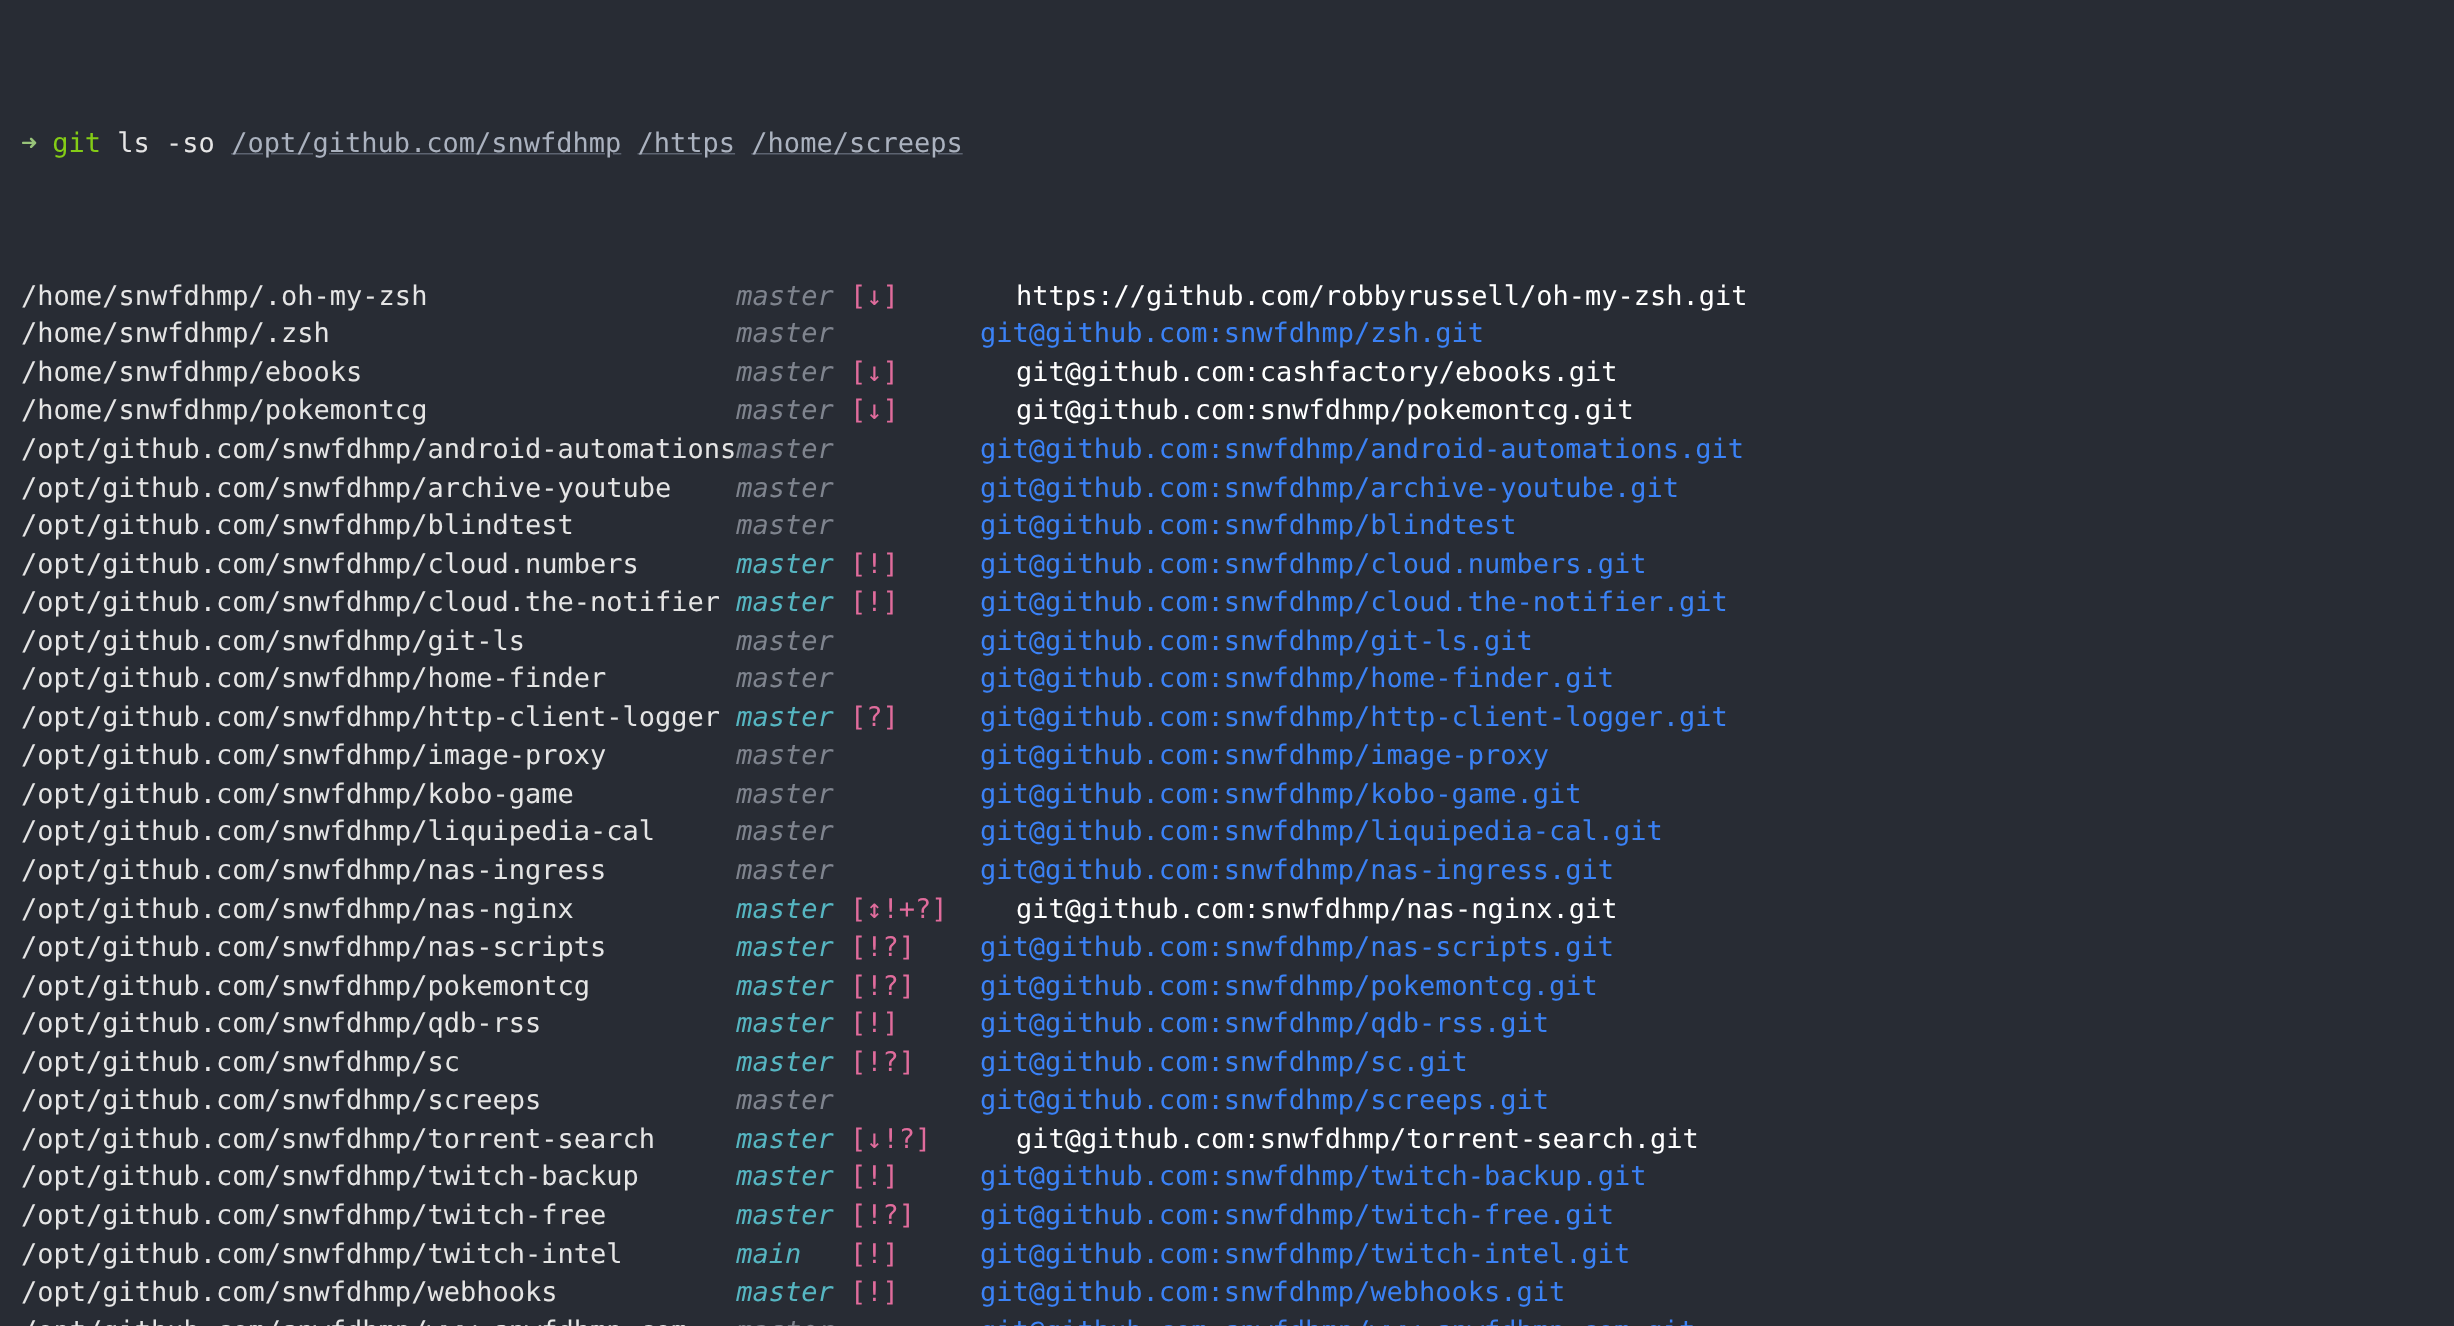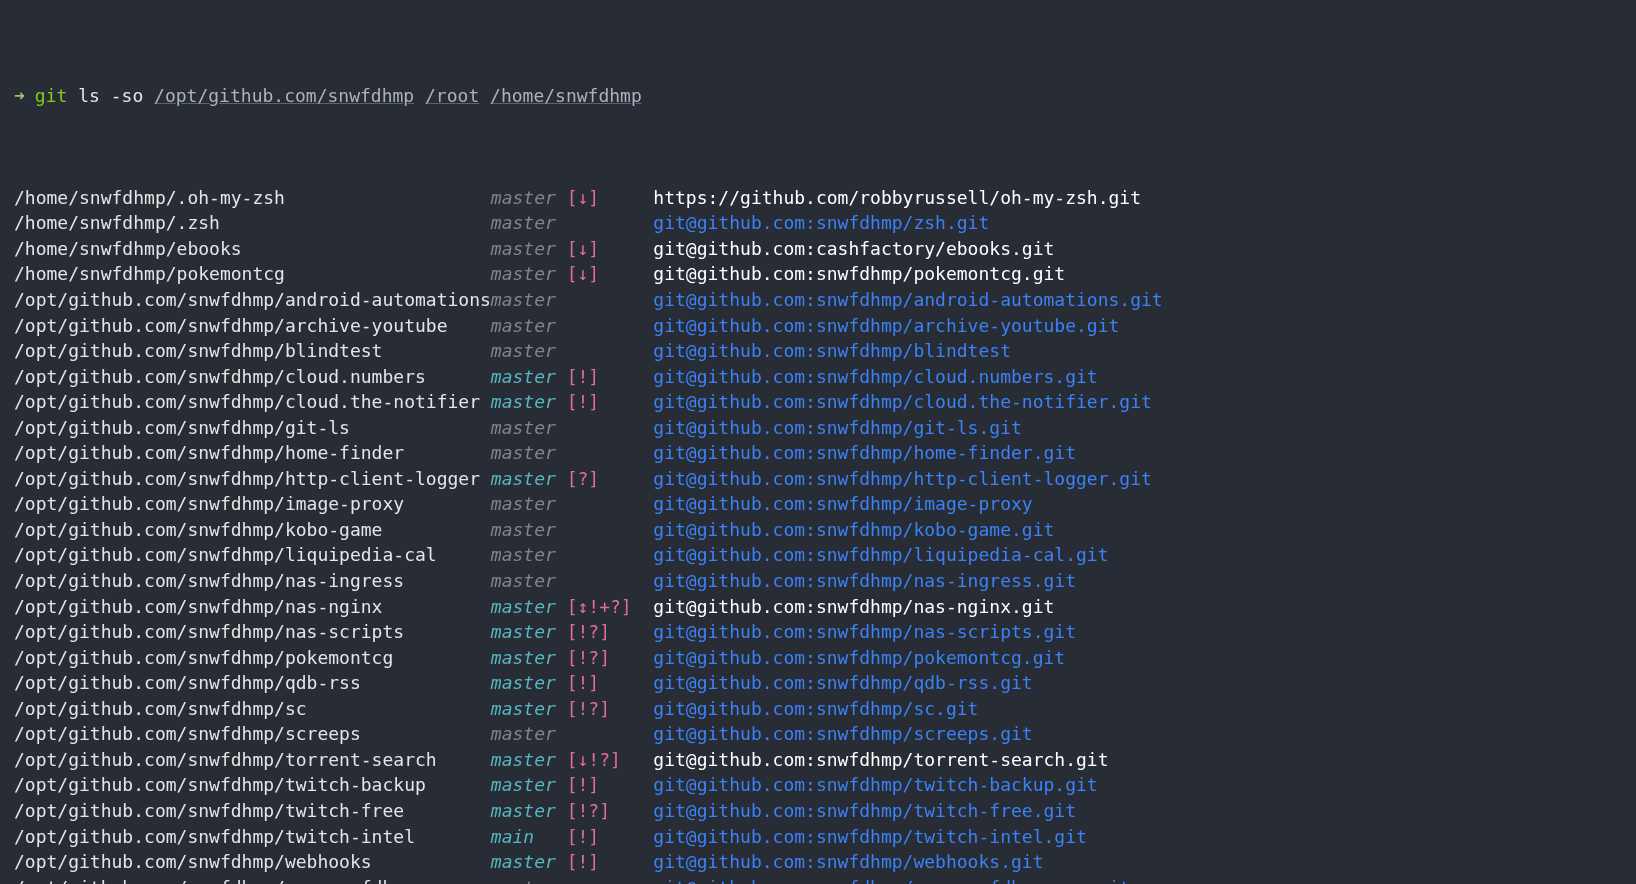--- a/index.html
+++ b/index.html
@@ -56,38 +56,38 @@
   .branch-teal { color: #56b6c2; }
   .branch-dim { color: #7f848e; }
   .col-status {
     display: inline-block;
     width: 8ch;
     color: #e06c9c;
   }
   .col-remote {
     display: inline-block;
   }
-  .remote-bright { color: #ffffff; }
+  .remote-bright { color: #ffffff; margin-left: 24px; }
   .remote-dim { color: #3b82f6; }
 </style>
 </head>
 <body>
 
 <div class="terminal">
 
   <div class="prompt-line">
     <span class="arrow">➜</span>
     <span class="cmd-green">git</span>
     <span>&nbsp;</span>
     <span class="cmd-gray">ls</span>
     <span>&nbsp;</span>
     <span class="cmd-gray">-so</span>
     <span>&nbsp;</span>
     <span class="cmd-arg">/opt/github.com/snwfdhmp</span>
     <span>&nbsp;</span>
-    <span class="cmd-arg">/root</span>
+    <span class="cmd-arg">/https</span>
     <span>&nbsp;</span>
-    <span class="cmd-arg">/home/snwfdhmp</span>
+    <span class="cmd-arg">/home/screeps</span>
   </div>
 
   <div class="rows" id="rows"><div class="row"><span class="col-path">/home/snwfdhmp/.oh-my-zsh</span><span class="col-branch branch-dim">master</span><span class="col-status">[↓]</span><span class="col-remote remote-bright">https://github.com/robbyrussell/oh-my-zsh.git</span></div><div class="row"><span class="col-path">/home/snwfdhmp/.zsh</span><span class="col-branch branch-dim">master</span><span class="col-status"></span><span class="col-remote remote-dim">git@github.com:snwfdhmp/zsh.git</span></div><div class="row"><span class="col-path">/home/snwfdhmp/ebooks</span><span class="col-branch branch-dim">master</span><span class="col-status">[↓]</span><span class="col-remote remote-bright">git@github.com:cashfactory/ebooks.git</span></div><div class="row"><span class="col-path">/home/snwfdhmp/pokemontcg</span><span class="col-branch branch-dim">master</span><span class="col-status">[↓]</span><span class="col-remote remote-bright">git@github.com:snwfdhmp/pokemontcg.git</span></div><div class="row"><span class="col-path">/opt/github.com/snwfdhmp/android-automations</span><span class="col-branch branch-dim">master</span><span class="col-status"></span><span class="col-remote remote-dim">git@github.com:snwfdhmp/android-automations.git</span></div><div class="row"><span class="col-path">/opt/github.com/snwfdhmp/archive-youtube</span><span class="col-branch branch-dim">master</span><span class="col-status"></span><span class="col-remote remote-dim">git@github.com:snwfdhmp/archive-youtube.git</span></div><div class="row"><span class="col-path">/opt/github.com/snwfdhmp/blindtest</span><span class="col-branch branch-dim">master</span><span class="col-status"></span><span class="col-remote remote-dim">git@github.com:snwfdhmp/blindtest</span></div><div class="row"><span class="col-path">/opt/github.com/snwfdhmp/cloud.numbers</span><span class="col-branch branch-teal">master</span><span class="col-status">[!]</span><span class="col-remote remote-dim">git@github.com:snwfdhmp/cloud.numbers.git</span></div><div class="row"><span class="col-path">/opt/github.com/snwfdhmp/cloud.the-notifier</span><span class="col-branch branch-teal">master</span><span class="col-status">[!]</span><span class="col-remote remote-dim">git@github.com:snwfdhmp/cloud.the-notifier.git</span></div><div class="row"><span class="col-path">/opt/github.com/snwfdhmp/git-ls</span><span class="col-branch branch-dim">master</span><span class="col-status"></span><span class="col-remote remote-dim">git@github.com:snwfdhmp/git-ls.git</span></div><div class="row"><span class="col-path">/opt/github.com/snwfdhmp/home-finder</span><span class="col-branch branch-dim">master</span><span class="col-status"></span><span class="col-remote remote-dim">git@github.com:snwfdhmp/home-finder.git</span></div><div class="row"><span class="col-path">/opt/github.com/snwfdhmp/http-client-logger</span><span class="col-branch branch-teal">master</span><span class="col-status">[?]</span><span class="col-remote remote-dim">git@github.com:snwfdhmp/http-client-logger.git</span></div><div class="row"><span class="col-path">/opt/github.com/snwfdhmp/image-proxy</span><span class="col-branch branch-dim">master</span><span class="col-status"></span><span class="col-remote remote-dim">git@github.com:snwfdhmp/image-proxy</span></div><div class="row"><span class="col-path">/opt/github.com/snwfdhmp/kobo-game</span><span class="col-branch branch-dim">master</span><span class="col-status"></span><span class="col-remote remote-dim">git@github.com:snwfdhmp/kobo-game.git</span></div><div class="row"><span class="col-path">/opt/github.com/snwfdhmp/liquipedia-cal</span><span class="col-branch branch-dim">master</span><span class="col-status"></span><span class="col-remote remote-dim">git@github.com:snwfdhmp/liquipedia-cal.git</span></div><div class="row"><span class="col-path">/opt/github.com/snwfdhmp/nas-ingress</span><span class="col-branch branch-dim">master</span><span class="col-status"></span><span class="col-remote remote-dim">git@github.com:snwfdhmp/nas-ingress.git</span></div><div class="row"><span class="col-path">/opt/github.com/snwfdhmp/nas-nginx</span><span class="col-branch branch-teal">master</span><span class="col-status">[↕!+?]</span><span class="col-remote remote-bright">git@github.com:snwfdhmp/nas-nginx.git</span></div><div class="row"><span class="col-path">/opt/github.com/snwfdhmp/nas-scripts</span><span class="col-branch branch-teal">master</span><span class="col-status">[!?]</span><span class="col-remote remote-dim">git@github.com:snwfdhmp/nas-scripts.git</span></div><div class="row"><span class="col-path">/opt/github.com/snwfdhmp/pokemontcg</span><span class="col-branch branch-teal">master</span><span class="col-status">[!?]</span><span class="col-remote remote-dim">git@github.com:snwfdhmp/pokemontcg.git</span></div><div class="row"><span class="col-path">/opt/github.com/snwfdhmp/qdb-rss</span><span class="col-branch branch-teal">master</span><span class="col-status">[!]</span><span class="col-remote remote-dim">git@github.com:snwfdhmp/qdb-rss.git</span></div><div class="row"><span class="col-path">/opt/github.com/snwfdhmp/sc</span><span class="col-branch branch-teal">master</span><span class="col-status">[!?]</span><span class="col-remote remote-dim">git@github.com:snwfdhmp/sc.git</span></div><div class="row"><span class="col-path">/opt/github.com/snwfdhmp/screeps</span><span class="col-branch branch-dim">master</span><span class="col-status"></span><span class="col-remote remote-dim">git@github.com:snwfdhmp/screeps.git</span></div><div class="row"><span class="col-path">/opt/github.com/snwfdhmp/torrent-search</span><span class="col-branch branch-teal">master</span><span class="col-status">[↓!?]</span><span class="col-remote remote-bright">git@github.com:snwfdhmp/torrent-search.git</span></div><div class="row"><span class="col-path">/opt/github.com/snwfdhmp/twitch-backup</span><span class="col-branch branch-teal">master</span><span class="col-status">[!]</span><span class="col-remote remote-dim">git@github.com:snwfdhmp/twitch-backup.git</span></div><div class="row"><span class="col-path">/opt/github.com/snwfdhmp/twitch-free</span><span class="col-branch branch-teal">master</span><span class="col-status">[!?]</span><span class="col-remote remote-dim">git@github.com:snwfdhmp/twitch-free.git</span></div><div class="row"><span class="col-path">/opt/github.com/snwfdhmp/twitch-intel</span><span class="col-branch branch-teal">main</span><span class="col-status">[!]</span><span class="col-remote remote-dim">git@github.com:snwfdhmp/twitch-intel.git</span></div><div class="row"><span class="col-path">/opt/github.com/snwfdhmp/webhooks</span><span class="col-branch branch-teal">master</span><span class="col-status">[!]</span><span class="col-remote remote-dim">git@github.com:snwfdhmp/webhooks.git</span></div><div class="row"><span class="col-path">/opt/github.com/snwfdhmp/www.snwfdhmp.com</span><span class="col-branch branch-dim">master</span><span class="col-status"></span><span class="col-remote remote-dim">git@github.com:snwfdhmp/www.snwfdhmp.com.git</span></div></div>
 
 </div>
 
 </body></html>

